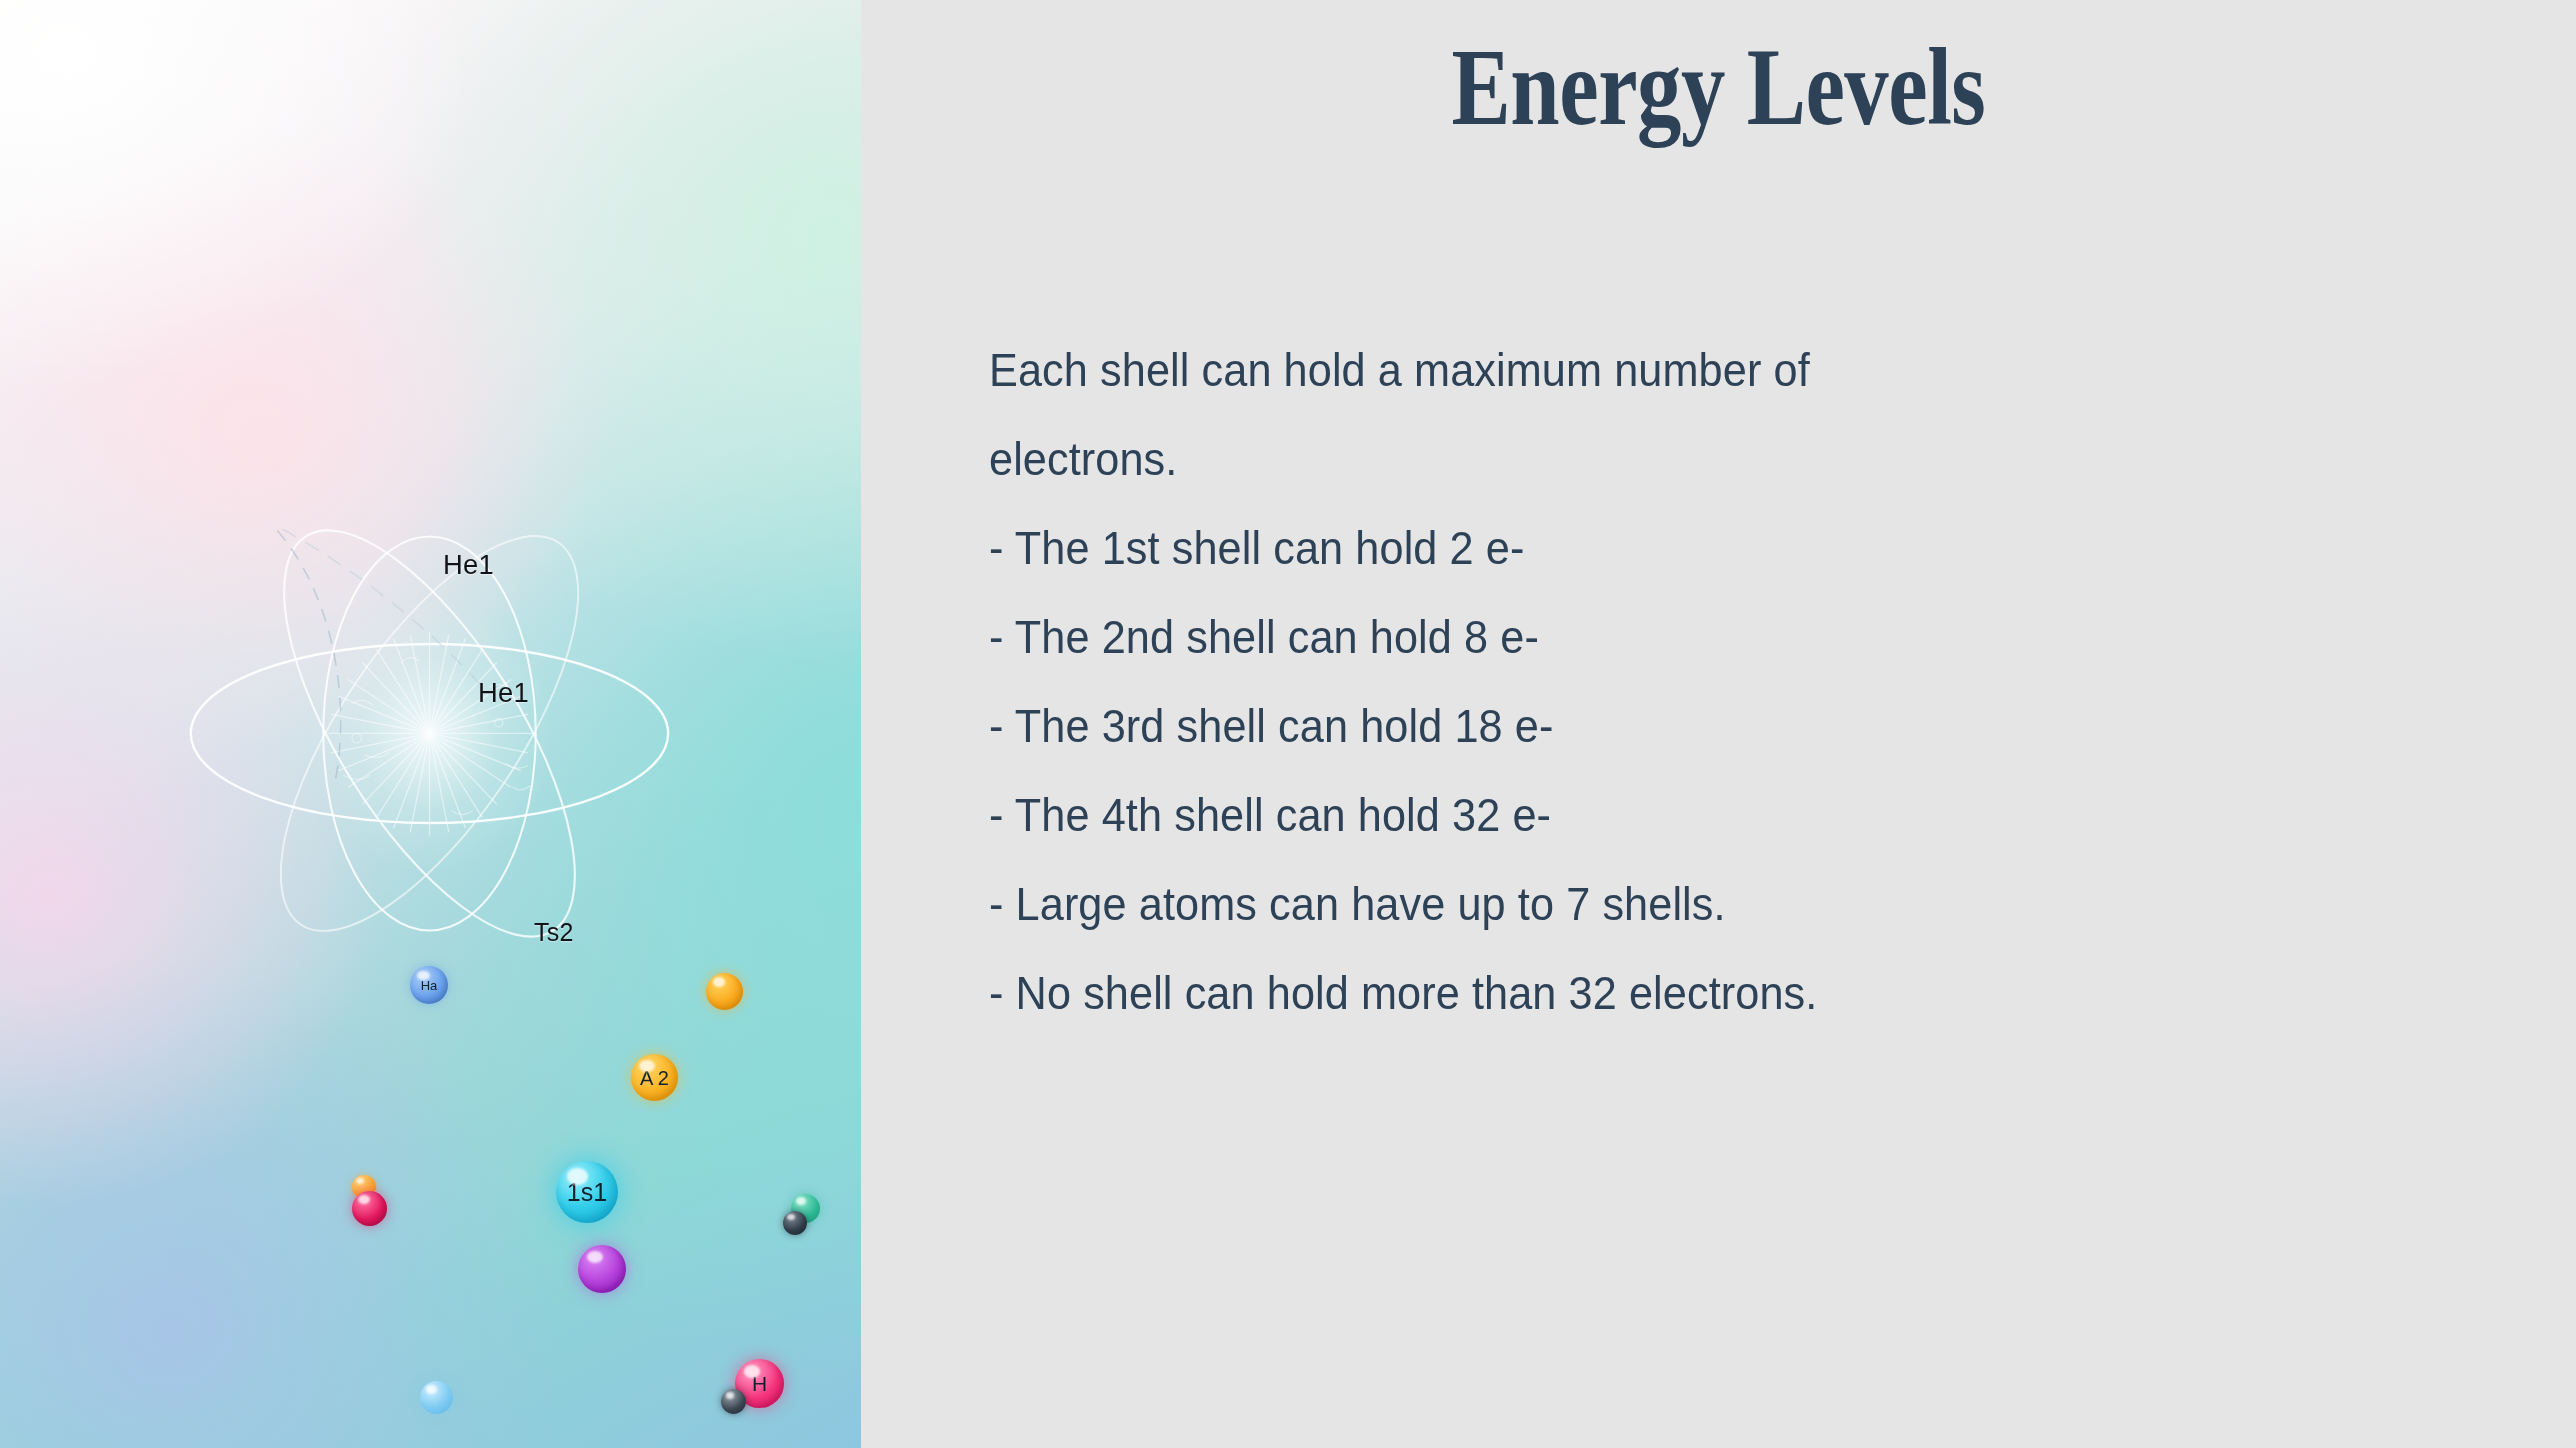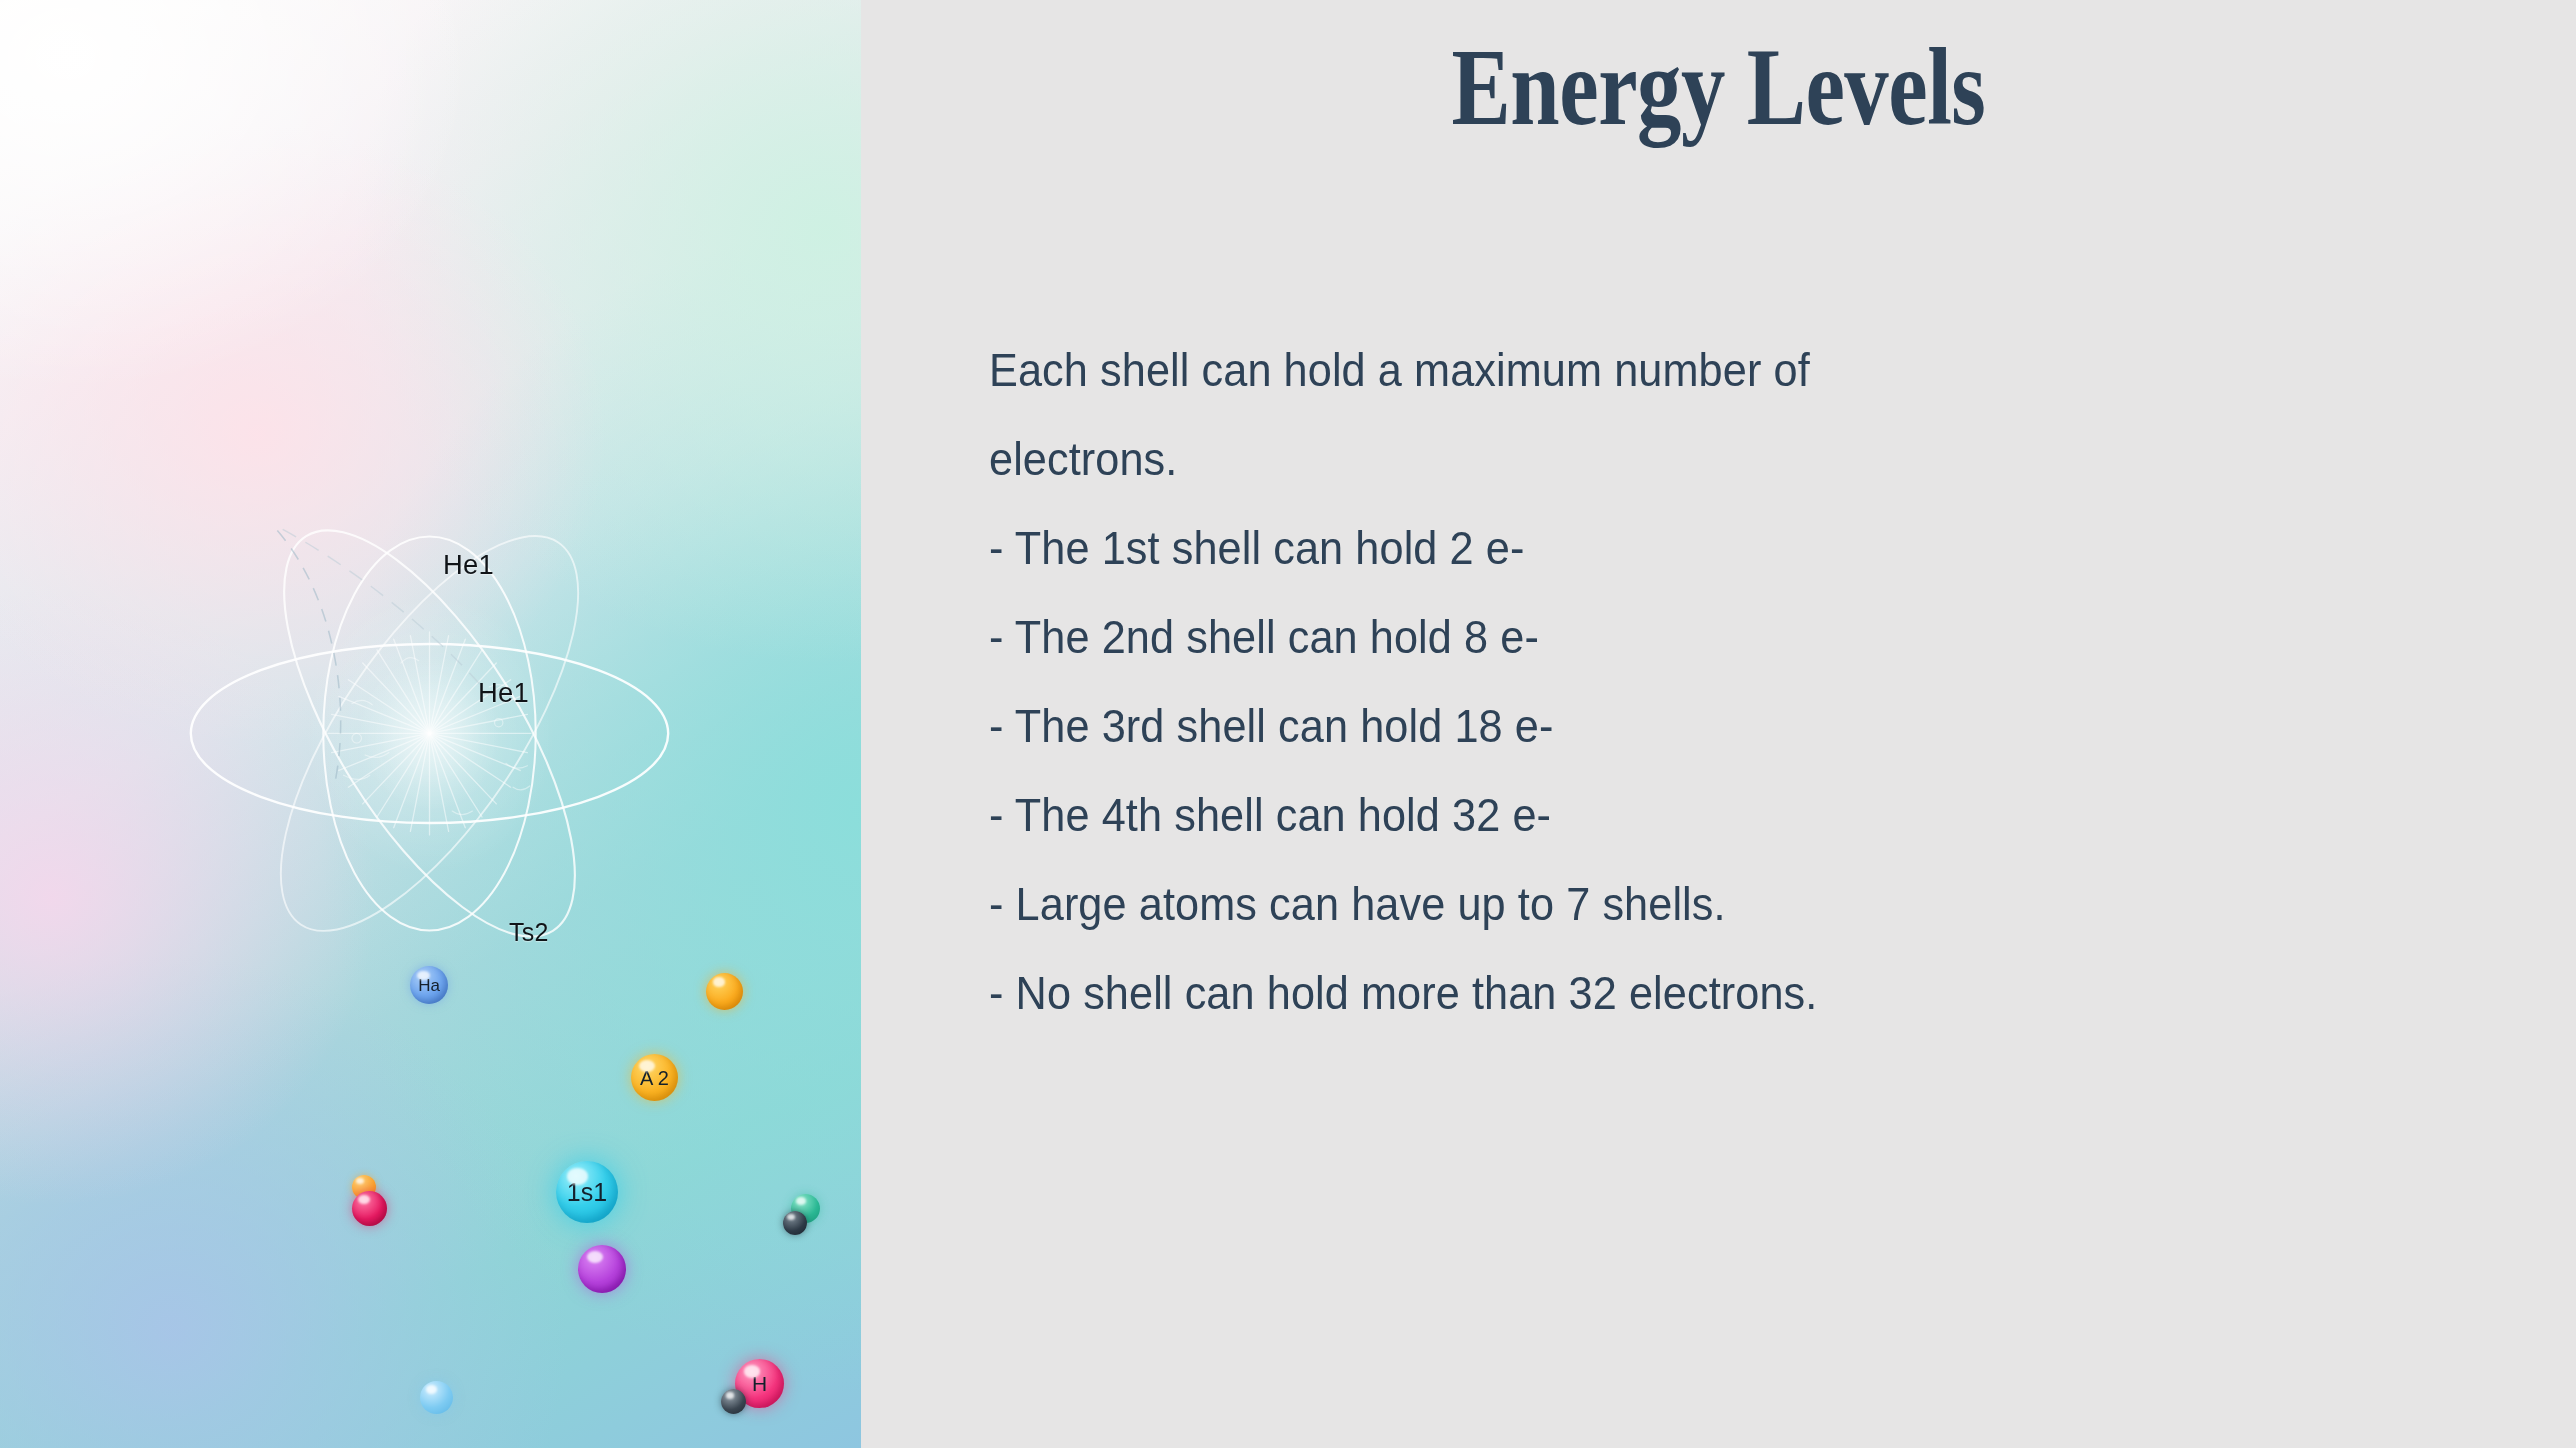--- a/index.html
+++ b/index.html
@@ -46,21 +46,21 @@
     color:#101418;
     font-family:"Liberation Sans", sans-serif;
     font-weight:400;
     white-space:nowrap;
     text-shadow:0 0.6px 1.2px rgba(255,255,255,0.45);
     letter-spacing:0.3px;
     margin-left:32px;
   }
   .lbl-he-top  { left:411px; top:549px; font-size:27.4px; }
   .lbl-he-mid  { left:446px; top:677px; font-size:27.4px; }
-  .lbl-ts2     { left:477px; top:918px; font-size:25px; }
+  .lbl-ts2     { left:502px; top:918px; font-size:25px; }
 
   
   .orb {
     position:absolute;
     border-radius:50%;
     display:flex; align-items:center; justify-content:center;
     color:#14202b;
     font-family:"Liberation Sans", sans-serif;
     font-weight:500;
     line-height:1;
@@ -70,21 +70,21 @@
     position:absolute;
     left:18%; top:12%;
     width:34%; height:26%;
     border-radius:50%;
     background:rgba(255,255,255,0.72);
     filter:blur(1.2px);
   }
 
   .e-ha {
     left:255px; top:513px; width:38px; height:38px;
-    font-size:17px;
+    font-size:13px;
     background:radial-gradient(circle at 33% 26%, #a9cdf7 0%, #6fa6ef 52%, #4e86d6 100%);
     box-shadow:0 0 9.5px rgba(110,160,230,0.55), inset -2.4px -3px 6px rgba(30,70,140,0.35);
   }
   .e-a1 {
     left:476px; top:601px; width:47px; height:47px;
     font-size:20px;
     background:radial-gradient(circle at 34% 26%, #ffd869 0%, #fbb323 55%, #ef9c06 100%);
     box-shadow:0 0 13px rgba(250,185,40,0.6), inset -3px -3.6px 7.2px rgba(170,105,0,0.4);
   }
   .e-nucleus {

